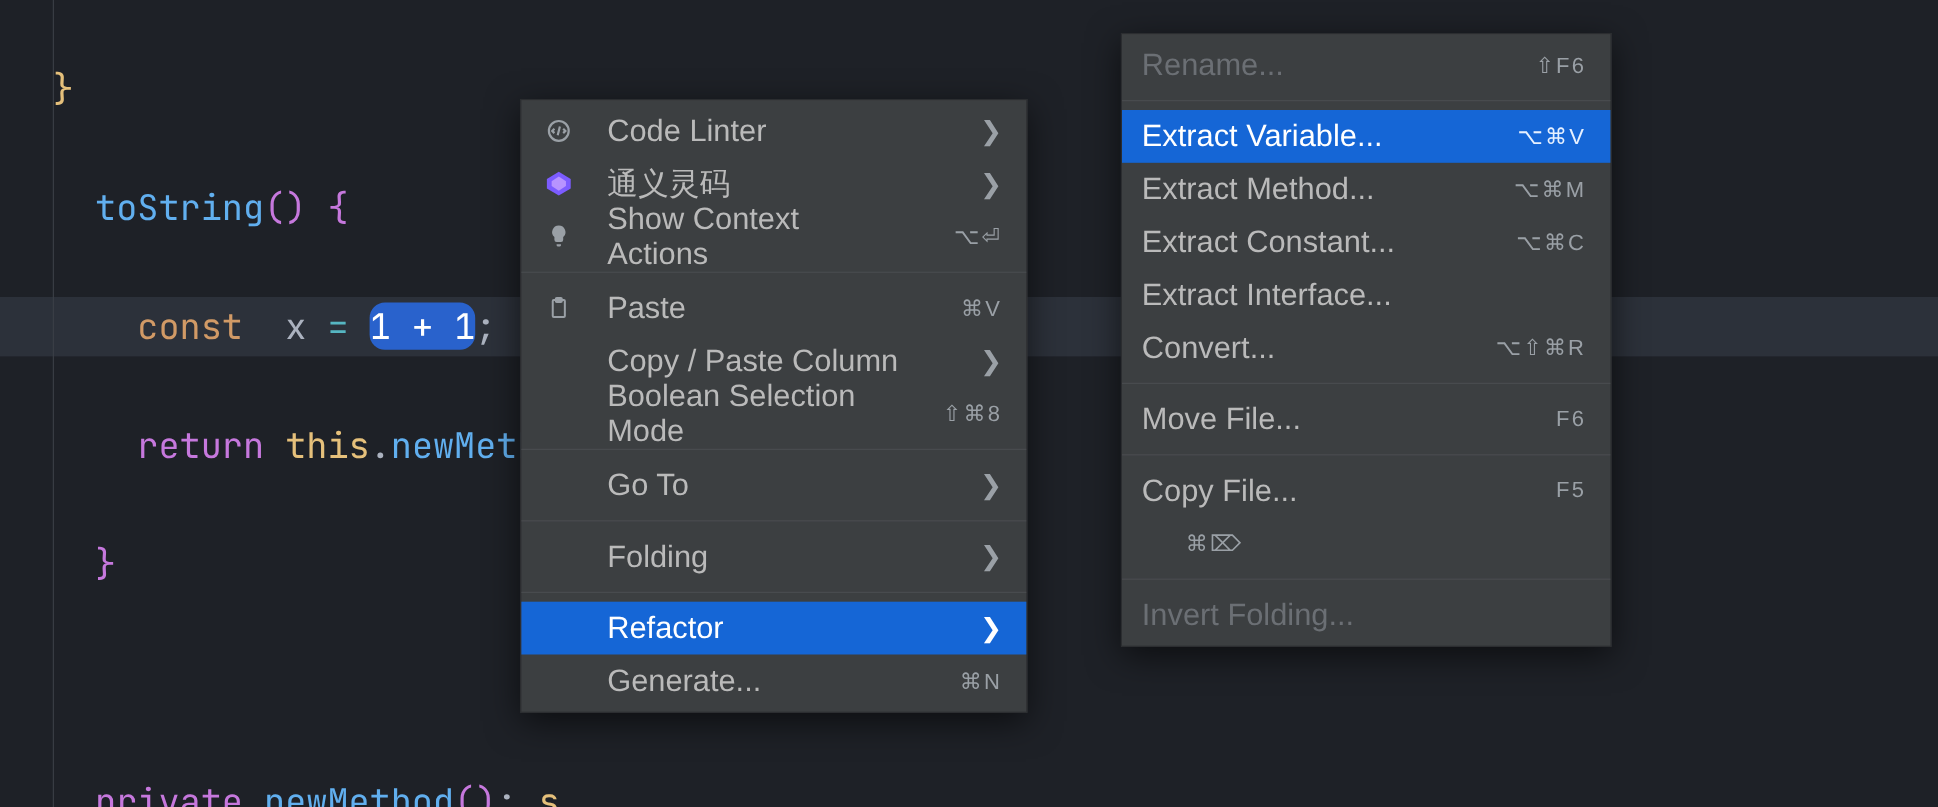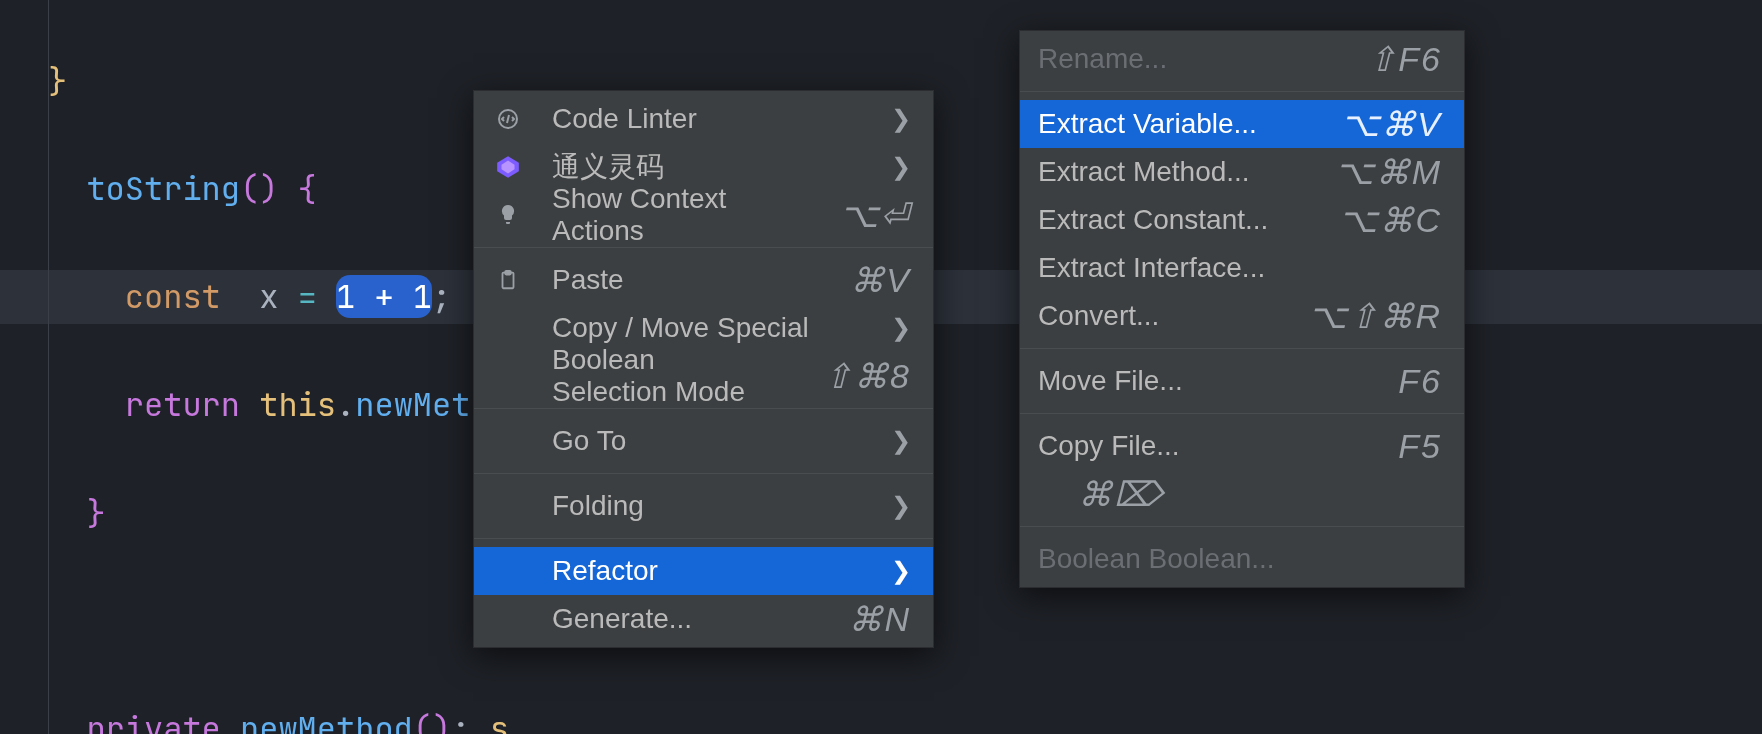--- a/index.html
+++ b/index.html
@@ -79,25 +79,24 @@
   }
   .menu .icon {
     width:32px; height:32px;
     flex:0 0 32px;
     display:flex; align-items:center; justify-content:center;
     color:#9aa0a6;
   }
   .menu .label { flex:1 1 auto; }
   .menu .shortcut {
     color:#9aa0a6;
-    font-size:34px;
+    font-size:20px;
     letter-spacing:2px;
     margin-left:40px;
     white-space:nowrap;
-    font-style:italic;
   }
   .menu-item.sel-item .shortcut,
   .menu-item.sel-item .icon { color:#e6f0ff; }
   .menu .chev {
     color:#9aa0a6;
     font-size:24px;
     margin-left:40px;
   }
   .menu-item.sel-item .chev { color:#fff; }
   .sep {
@@ -169,21 +168,21 @@
           <rect x="6" y="4" width="12" height="17" rx="1"></rect>
           <rect x="9" y="2" width="6" height="4" rx="1" fill="currentColor"></rect>
         </svg>
     </span>
     <span class="label">Paste</span>
     <span class="shortcut">⌘V</span>
   </div>
 
   <div class="menu-item">
     <span class="icon"></span>
-    <span class="label">Copy / Move Special</span>
+    <span class="label">Copy / Paste Column</span>
     <span class="chev">❯</span>
   </div>
 
   <div class="menu-item">
     <span class="icon"></span>
     <span class="label">Boolean Selection Mode</span>
     <span class="shortcut">⇧⌘8</span>
   </div>
 
   <div class="sep"></div>
@@ -266,16 +265,16 @@
     <span class="shortcut">F5</span>
   </div>
 
   <div class="menu-item disabled">
     <span class="shortcut">⌘⌦</span>
   </div>
 
   <div class="sep"></div>
 
   <div class="menu-item disabled">
-    <span class="label">Boolean Boolean...</span>
+    <span class="label">Invert Folding...</span>
   </div>
 
 </div>
 
 </body></html>

